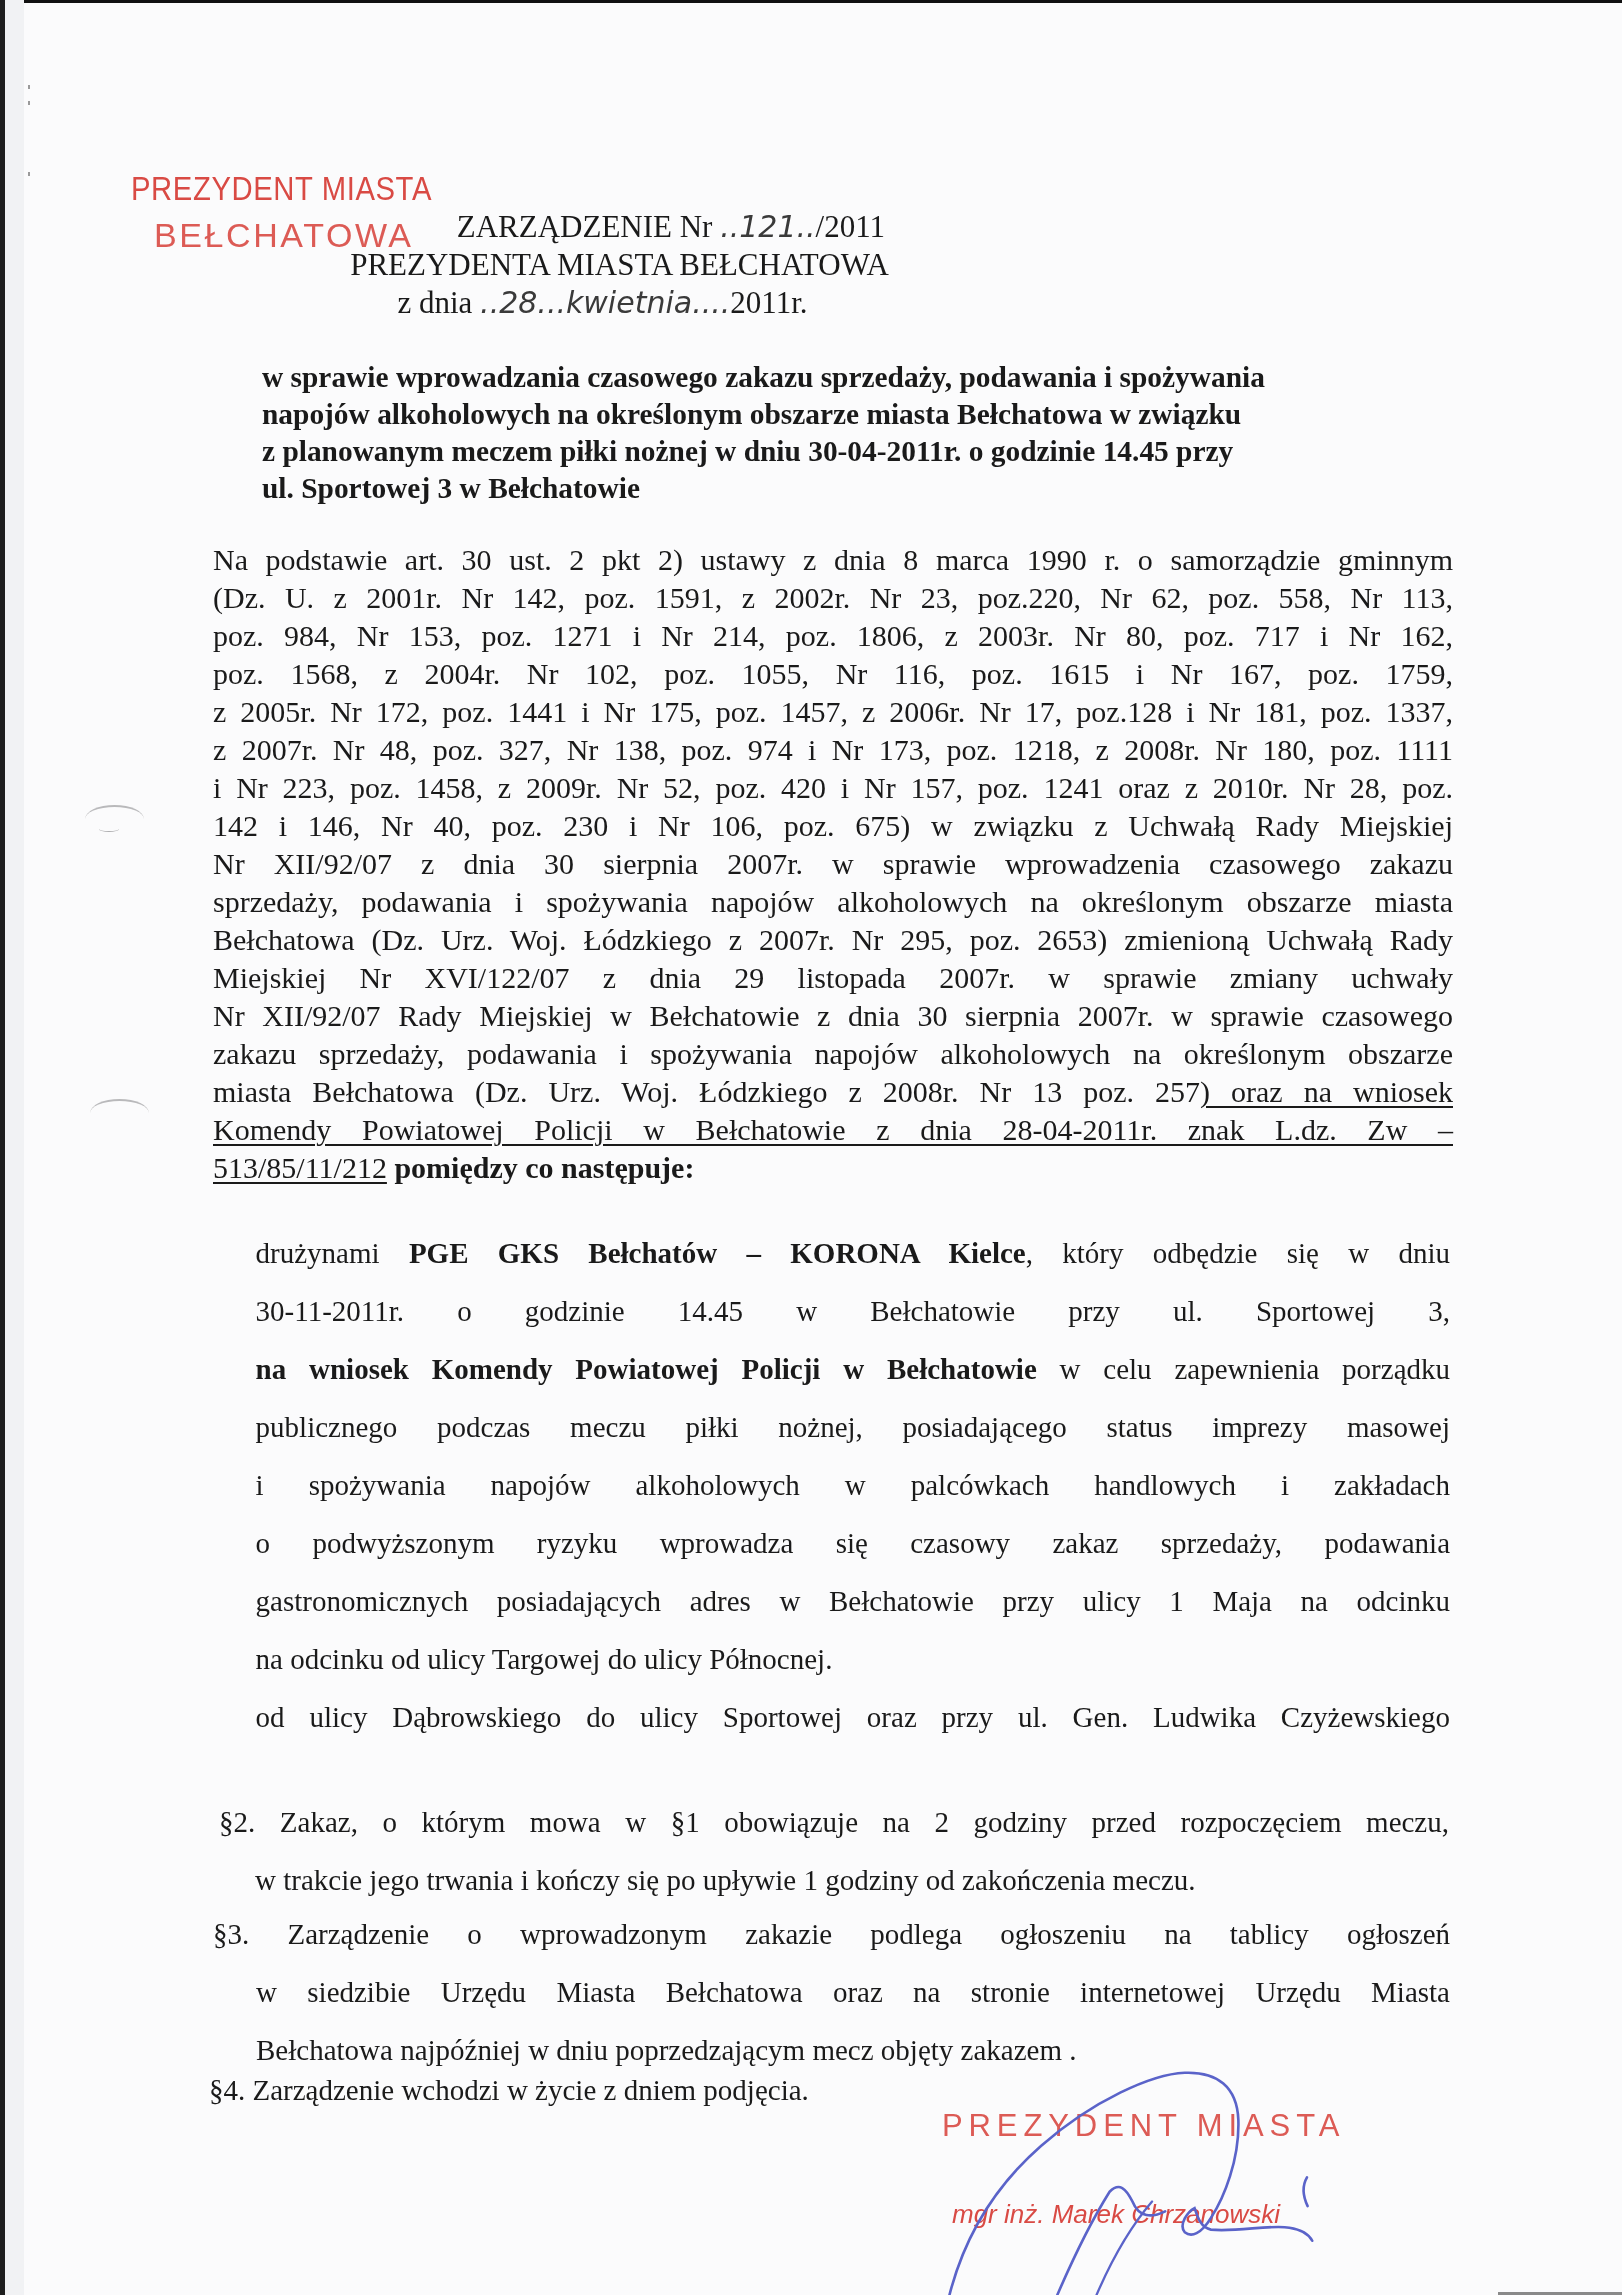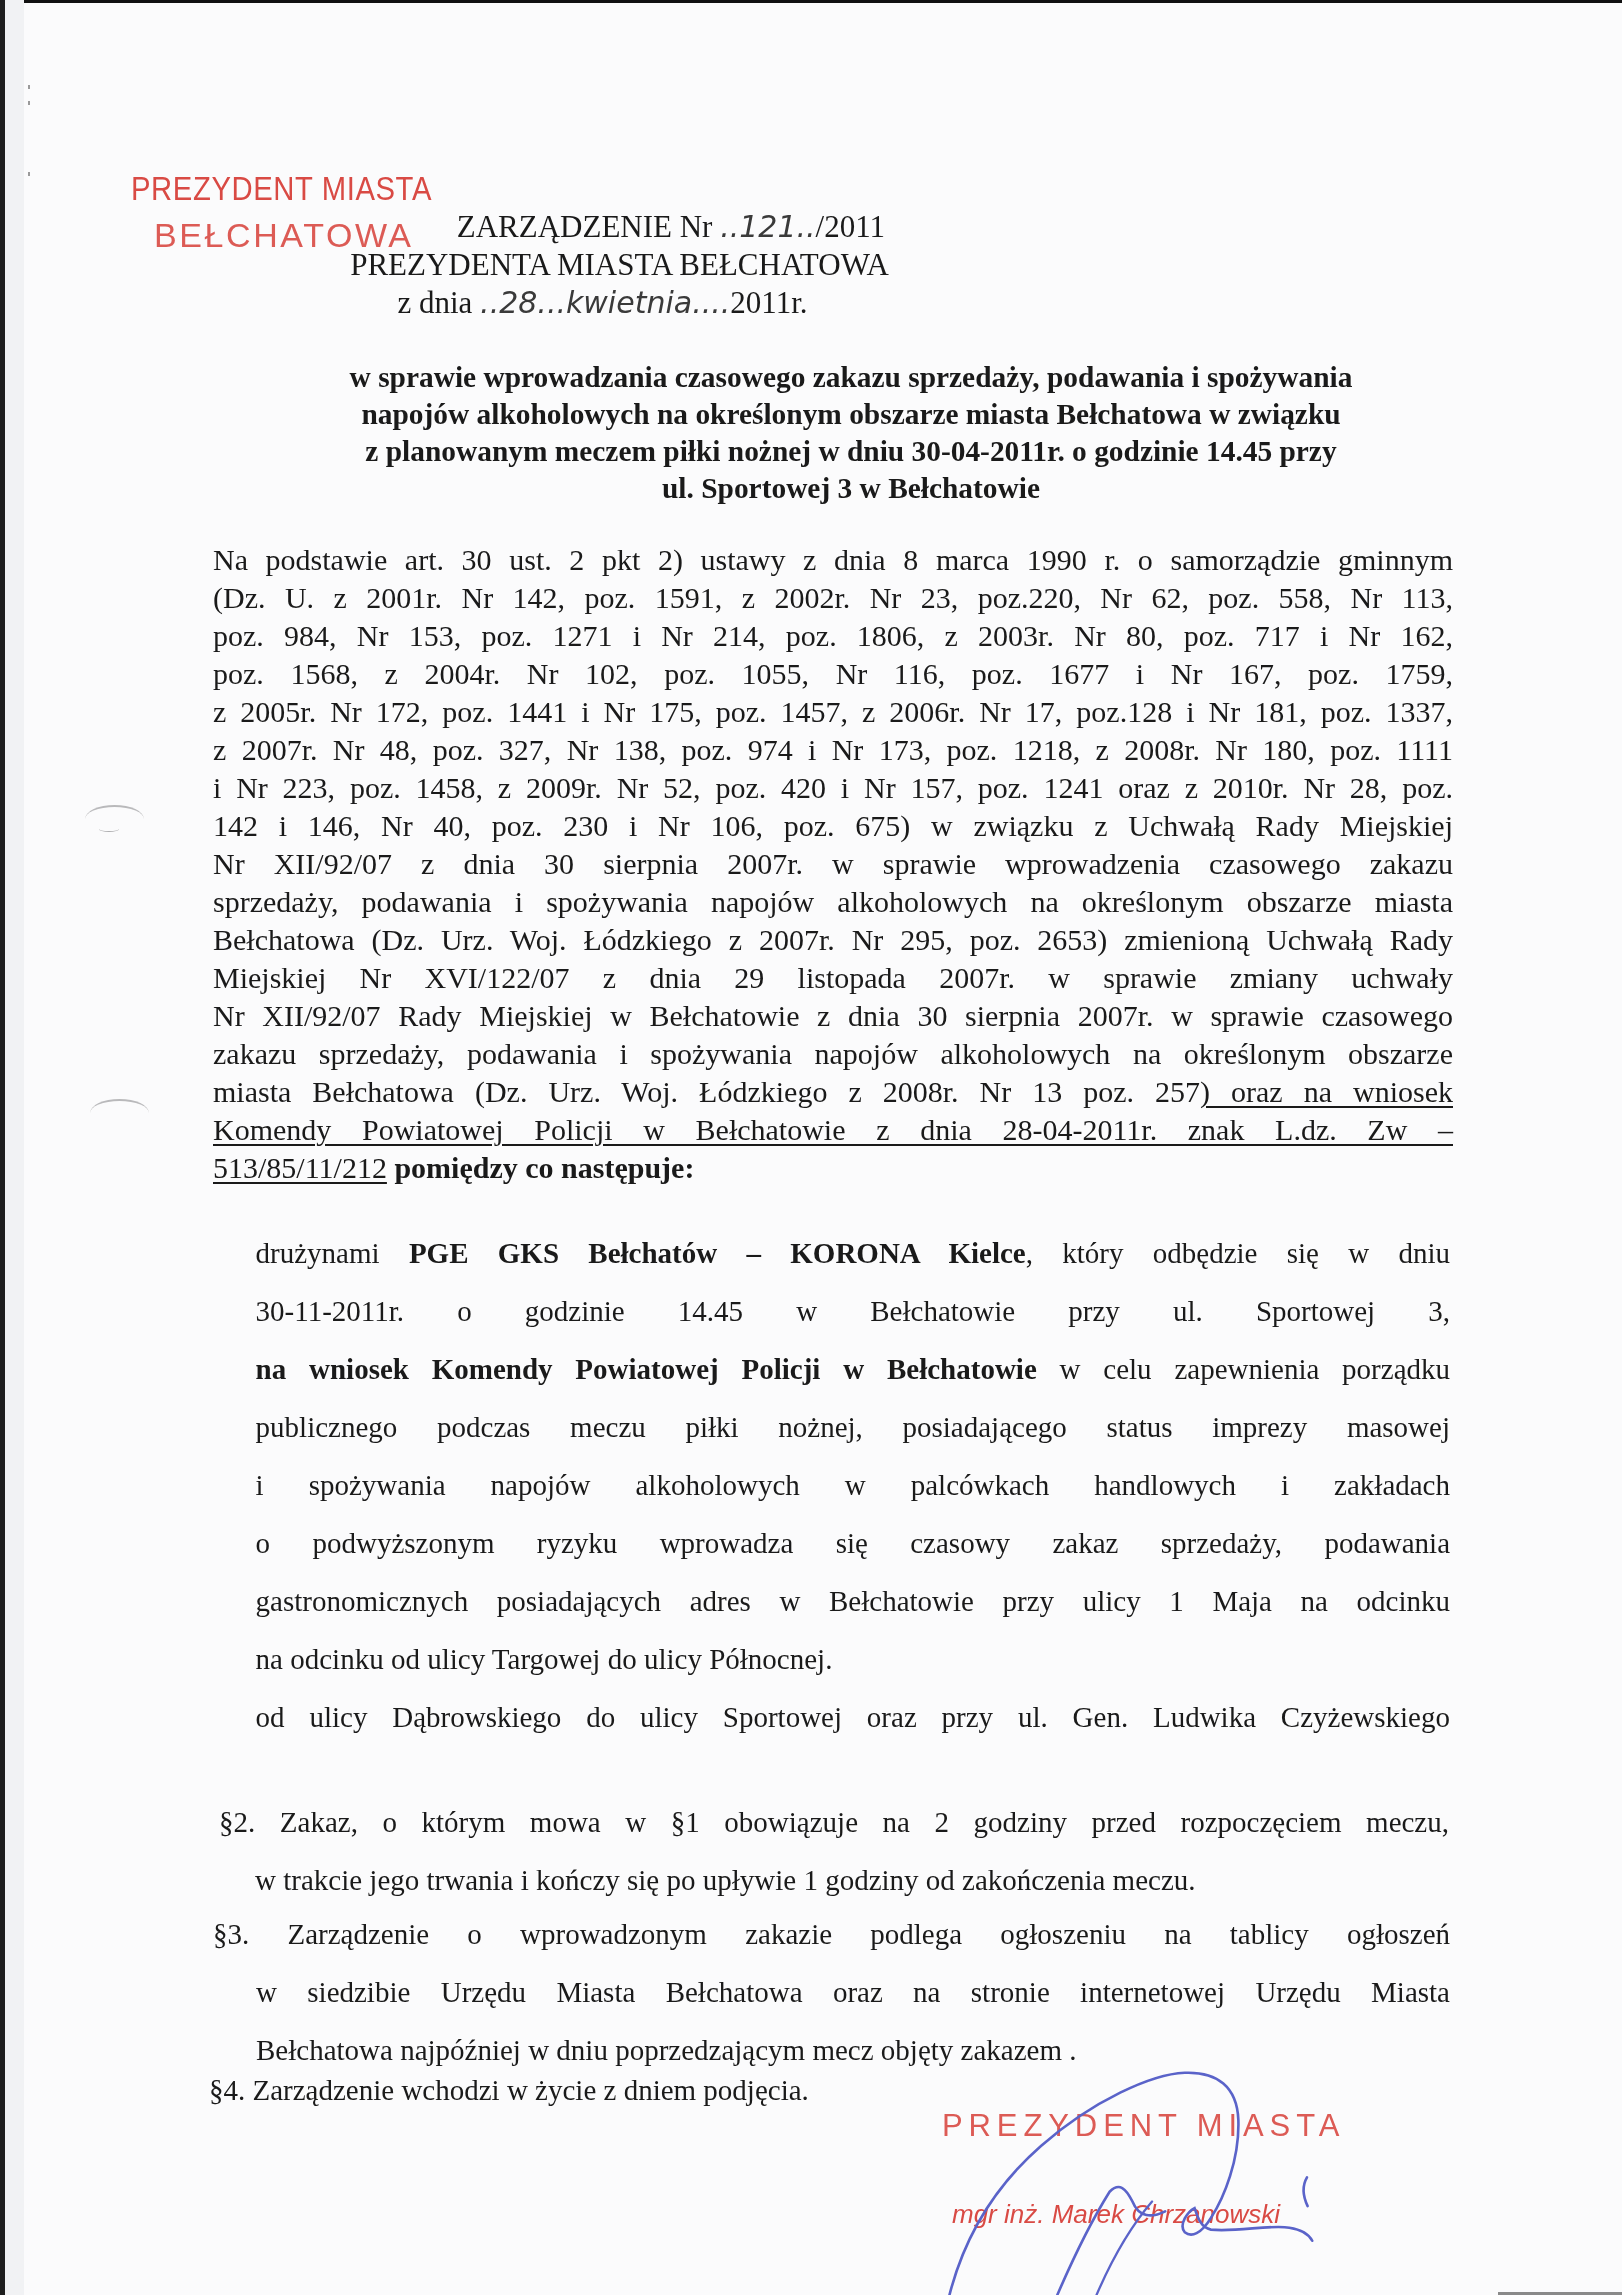--- a/index.html
+++ b/index.html
@@ -22,21 +22,21 @@
   .stamp-top-2 { left:154px; top:216px; font-size:34px; letter-spacing:2.6px; opacity:0.9; }
 
   .header-block { position:absolute; left:0; width:1351px; text-align:center; font-size:31px; line-height:38px; }
   .hdr1 { top:208px; padding-left:0; }
   .hdr-line { display:block; position:relative; }
   .hdr-line.l1 { left:-4.6px; }
   .hdr-line.l2 { left:-56px; }
   .hdr-line.l3 { left:-73px; }
   .handwriting { font-family:"DejaVu Sans", sans-serif; font-style:italic; color:#3a3a3a; font-size:30px; }
 
-  .subject { position:absolute; top:359px; left:262px; width:1178px; text-align:center; font-weight:bold; font-size:29.4px; line-height:37px; }
+  .subject { position:absolute; top:359px; left:262px; width:1178px; text-align:left; font-weight:bold; font-size:29.4px; line-height:37px; }
 
   .para { position:absolute; font-size:30px; line-height:38px; text-align:justify; }
   .basis { left:213px; top:541px; width:1240px; }
   .basis .l { display:block; text-align:justify; text-align-last:justify; white-space:nowrap; }
   .basis .l.last { text-align-last:left; }
   .u { text-decoration:underline; text-decoration-thickness:2px; text-underline-offset:3.9px; }
   .b { font-weight:bold; }
 
   .sec { position:absolute; font-size:29px; }
   .sec1 { left:236px; top:1224px; width:1214px; line-height:58px; }
@@ -80,21 +80,21 @@
   <div>w sprawie wprowadzania czasowego zakazu sprzedaży, podawania i spożywania</div>
   <div>napojów alkoholowych na określonym obszarze miasta  Bełchatowa  w związku</div>
   <div>z planowanym meczem piłki nożnej w dniu 30-04-2011r. o godzinie 14.45 przy</div>
   <div>ul. Sportowej 3 w Bełchatowie</div>
 </div>
 
 <div class="para basis">
   <span class="l">Na podstawie art. 30 ust. 2 pkt 2) ustawy z dnia 8 marca 1990 r. o samorządzie gminnym</span>
   <span class="l"> (Dz. U. z 2001r. Nr 142, poz. 1591, z  2002r. Nr 23, poz.220, Nr 62, poz. 558, Nr 113,</span>
   <span class="l">poz. 984, Nr 153, poz. 1271 i Nr 214, poz. 1806, z 2003r. Nr 80, poz. 717 i  Nr 162,</span>
-  <span class="l">poz. 1568, z 2004r. Nr 102, poz. 1055, Nr 116, poz. 1677 i Nr 167, poz. 1759,</span>
+  <span class="l">poz. 1568, z 2004r. Nr 102, poz. 1055, Nr 116, poz. 1615 i Nr 167, poz. 1759,</span>
   <span class="l">z 2005r. Nr 172, poz. 1441 i Nr 175, poz. 1457, z 2006r. Nr 17, poz.128 i Nr 181, poz. 1337,</span>
   <span class="l">z 2007r. Nr 48, poz. 327, Nr 138, poz. 974 i Nr 173, poz. 1218,  z 2008r. Nr 180, poz. 1111</span>
   <span class="l">i Nr 223, poz. 1458, z 2009r. Nr 52, poz. 420 i Nr 157, poz. 1241 oraz z 2010r. Nr 28, poz.</span>
   <span class="l">142 i 146, Nr 40, poz. 230 i  Nr 106, poz. 675) w związku z  Uchwałą Rady Miejskiej</span>
   <span class="l">Nr XII/92/07 z dnia 30 sierpnia 2007r. w sprawie wprowadzenia czasowego zakazu</span>
   <span class="l">sprzedaży, podawania  i spożywania napojów alkoholowych na określonym obszarze miasta</span>
   <span class="l">Bełchatowa (Dz. Urz. Woj. Łódzkiego z 2007r. Nr 295, poz. 2653) zmienioną Uchwałą Rady</span>
   <span class="l">Miejskiej    Nr XVI/122/07 z dnia 29 listopada 2007r. w sprawie zmiany uchwały</span>
   <span class="l">Nr XII/92/07 Rady Miejskiej w Bełchatowie z dnia 30 sierpnia 2007r. w sprawie  czasowego</span>
   <span class="l">zakazu sprzedaży, podawania i spożywania napojów alkoholowych na określonym obszarze</span>

